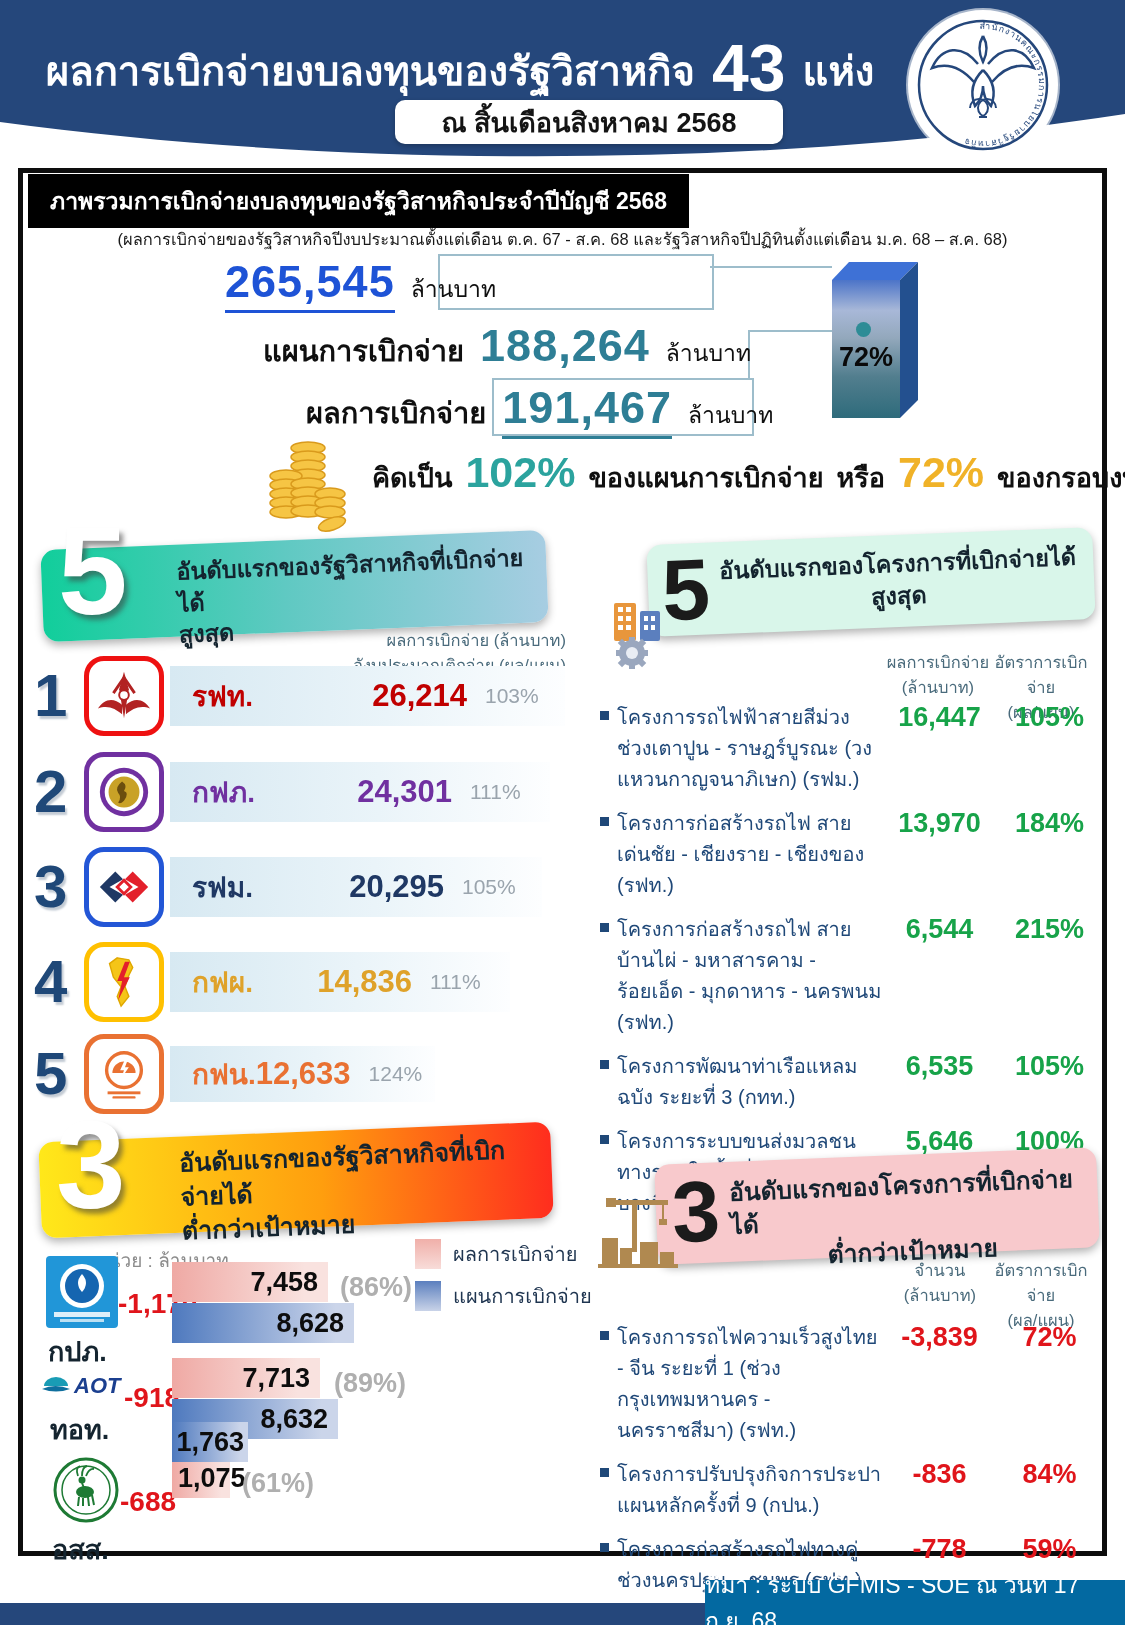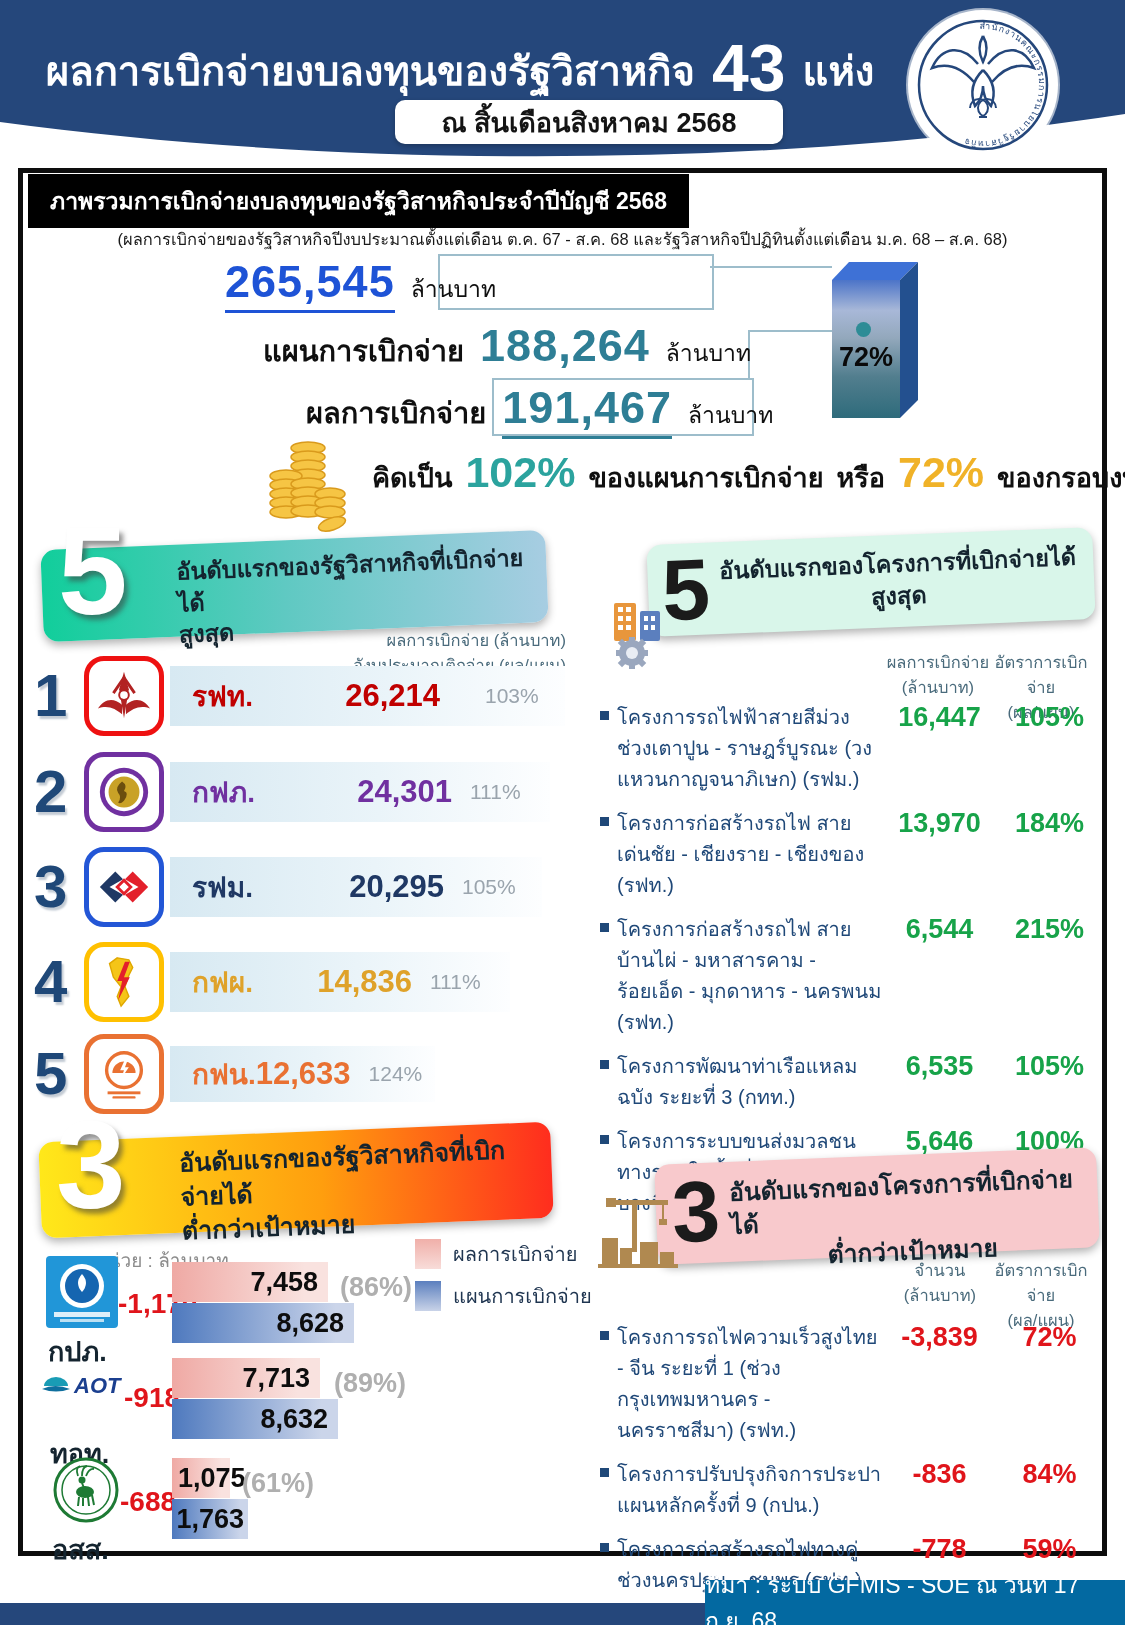--- a/index.html
+++ b/index.html
@@ -204,21 +204,21 @@
     <div class="rank">1</div>
     <div class="elogo">
       <svg width="56" height="56" viewBox="0 0 58 58">
         <polygon points="29,4 34,22 29,52 24,22" fill="#B22222"></polygon>
         <path d="M27 38 C18 30 8 32 2 42 C12 38 20 42 27 48 Z" fill="#B22222"></path>
         <path d="M31 38 C40 30 50 32 56 42 C46 38 38 42 31 48 Z" fill="#B22222"></path>
         <path d="M29 10 L18 26 M29 10 L40 26" stroke="#B22222" stroke-width="3" fill="none"></path>
         <circle cx="29" cy="28" r="5" fill="#fff" stroke="#B22222" stroke-width="2"></circle>
       </svg>
     </div>
-    <div class="t5bar" style="width:395px;gap:27px;">
+    <div class="t5bar" style="width:395px;">
       <span class="t5name">รฟท.</span>
       <span class="t5val">26,214</span>
       <span class="t5pct">103%</span>
     </div>
   </div>
 
   <div class="t5row" style="top:748px;--bc:#7030A0;--tc:#7030A0;">
     <div class="rank">2</div>
     <div class="elogo">
       <svg width="56" height="56" viewBox="0 0 58 58">
@@ -402,21 +402,21 @@
     <span class="barval">8,628</span>
   </div>
 
   <div class="blogo" style="left:40px;top:1366px;">
     <svg width="90" height="36" viewBox="0 0 90 36">
       <path d="M4 20 a12 9 0 0 1 24 0 Z" fill="#199CB5"></path>
       <path d="M2 23 q13 -6 28 0 q-14 5 -28 0 Z" fill="#0F6F9E"></path>
       <text x="34" y="27" font-size="22" font-weight="bold" font-style="italic" fill="#1B3F8F" font-family="Liberation Sans, sans-serif">AOT</text>
     </svg>
   </div>
-  <div class="bname" style="left:50px;top:1408px;margin-top:24px;">ทอท.</div>
+  <div class="bname" style="left:50px;top:1408px;">ทอท.</div>
   <div class="bdiff" style="left:124px;top:1382px;">-918</div>
   <div class="pbar" style="left:172px;top:1358px;width:148px;">
     <span class="barval">7,713</span>
   </div>
   <div class="bpct" style="left:334px;top:1368px;">(89%)</div>
   <div class="bbar" style="left:172px;top:1399px;width:166px;">
     <span class="barval">8,632</span>
   </div>
 
   <div class="blogo" style="left:52px;top:1456px;">
@@ -428,21 +428,21 @@
       <circle cx="30" cy="24" r="3.5" fill="#1E7A34"></circle>
       <path d="M30 27 L32 32 M27 41 L26 50 M31 42 L31 50 M36 41 L37 50 M40 39 L42 49" stroke="#1E7A34" stroke-width="2"></path>
     </svg>
   </div>
   <div class="bname" style="left:52px;top:1528px;">อสส.</div>
   <div class="bdiff" style="left:120px;top:1486px;">-688</div>
   <div class="pbar" style="left:172px;top:1458px;width:58px;">
     <span class="barval left">1,075</span>
   </div>
   <div class="bpct" style="left:242px;top:1468px;">(61%)</div>
-  <div class="bbar" style="left:172px;top:1499px;width:76px;">
+  <div class="bbar" style="left:172px;top:1422px;width:76px;">
     <span class="barval" style="padding-right:4px;">1,763</span>
   </div>
 
   <div class="ban ban-pink">
     <div style="display:flex;align-items:flex-start;padding:10px 6px 0 16px;">
       <span class="bignum-dark">3</span>
       <span class="ban-txt" style="padding:4px 0 0 10px;font-size:24.5px;">
         <span>อันดับแรกของโครงการที่เบิกจ่ายได้</span><br>
         <span style="display:block;text-align:center;">ต่ำกว่าเป้าหมาย</span>
       </span>

